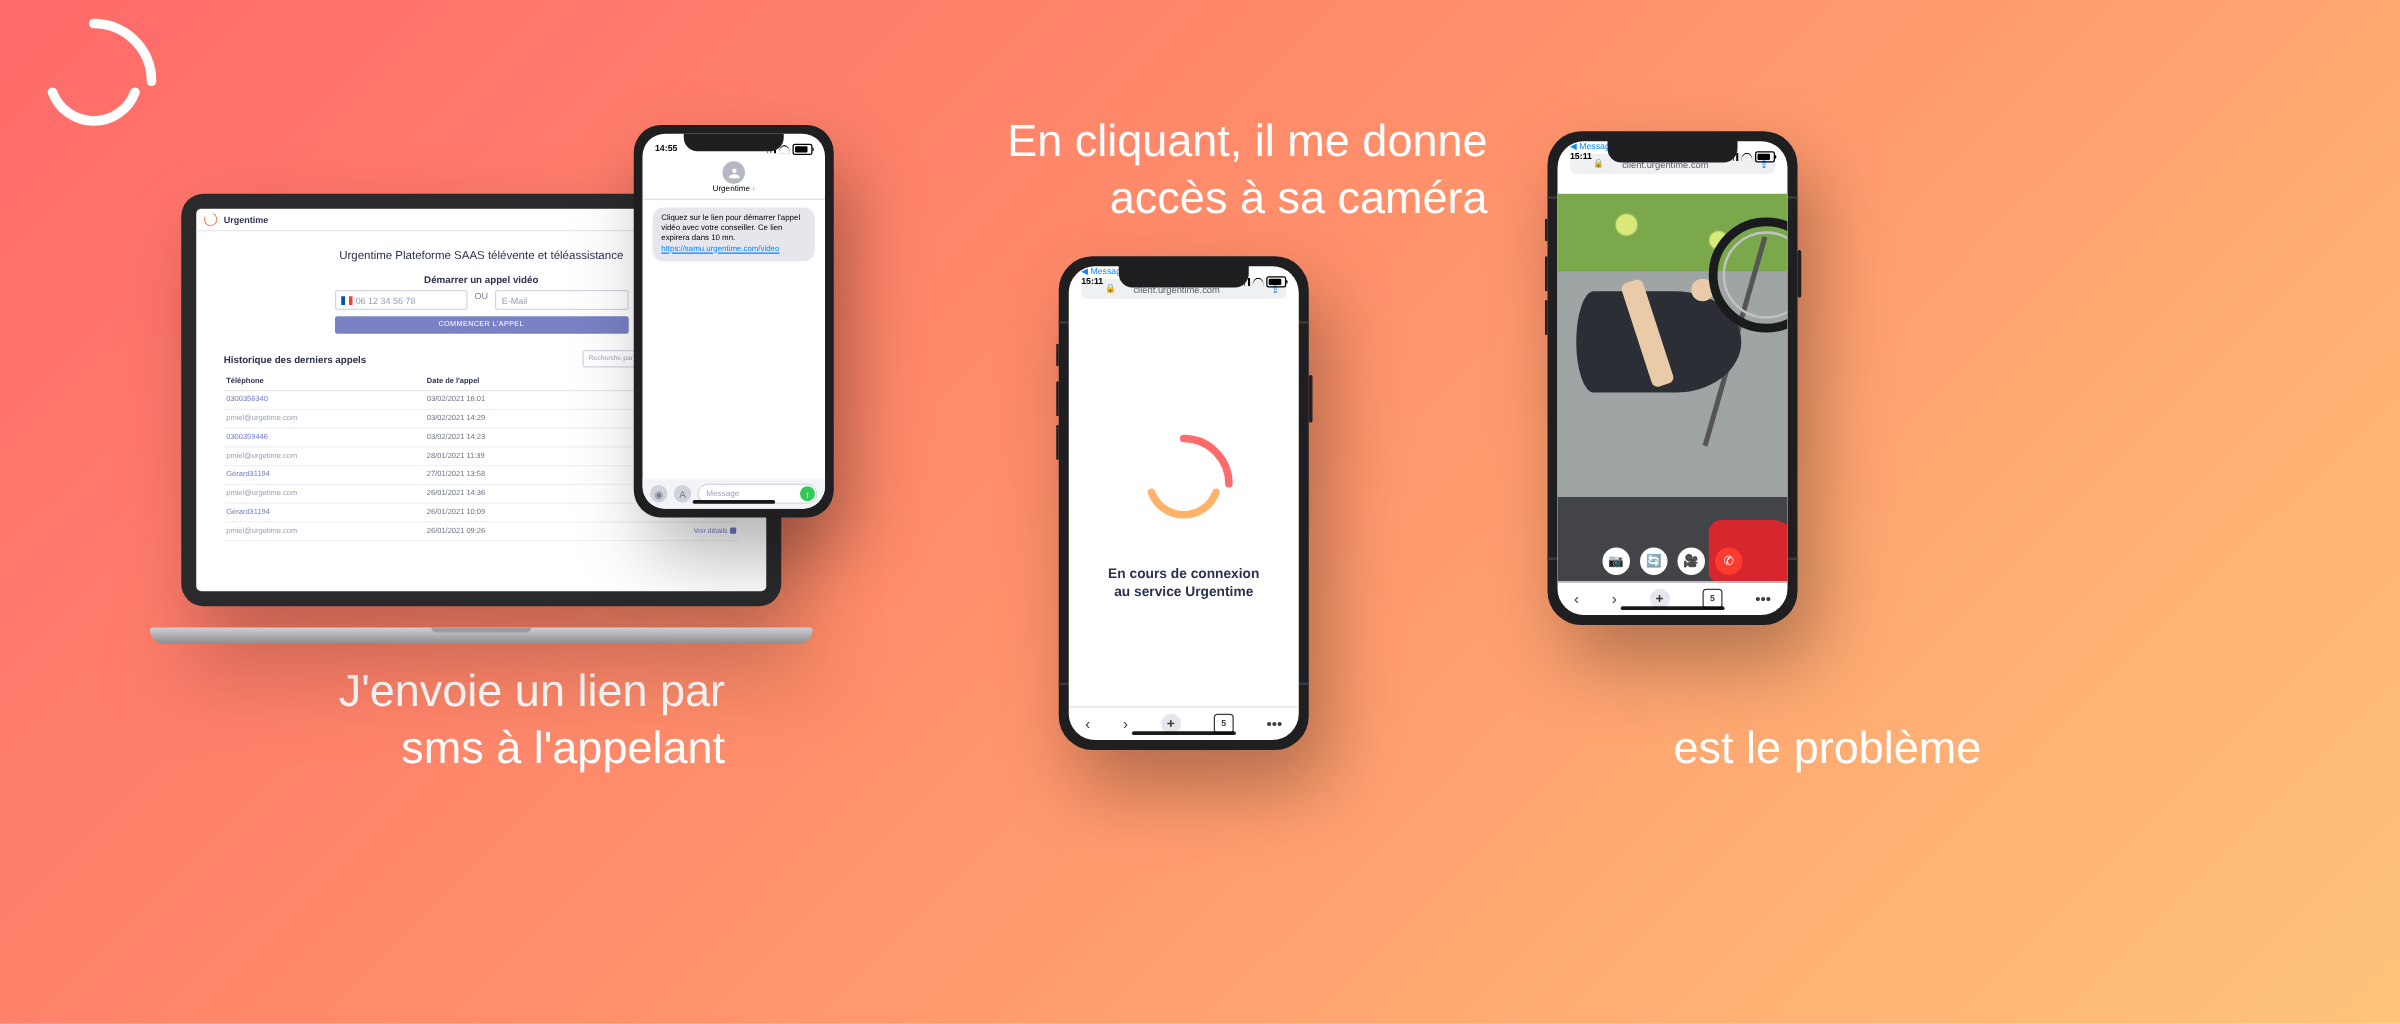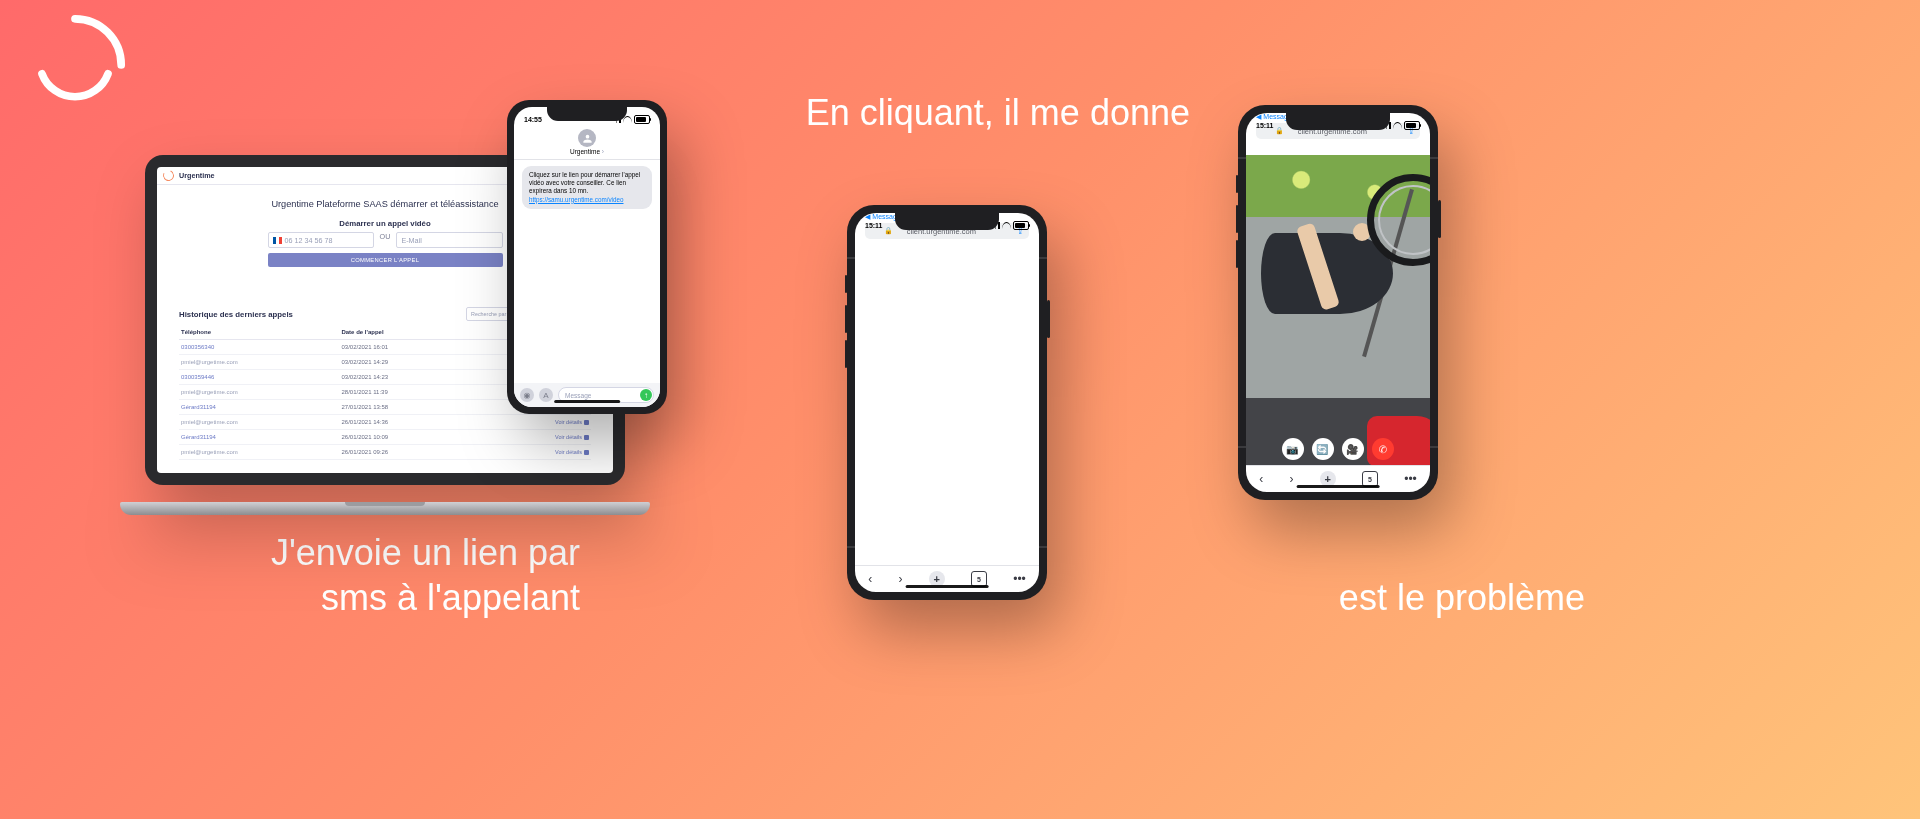--- a/index.html
+++ b/index.html
@@ -25,21 +25,21 @@
   .dash .topbar span{color:#2c3150;font-weight:600;}
   .dash .content{padding:8px 22px;}
   .dash h1{font-size:9.2px;font-weight:500;text-align:center;margin:6px 0 10px;color:#2c3150;}
   .dash .starter{max-width:235px;margin:0 auto;}
   .dash .starter-title{text-align:center;font-weight:600;margin-bottom:4px;font-size:7.8px;}
   .dash .row{display:flex;gap:4px;}
   .dash .field{flex:1;height:14px;background:#fff;border:1px solid #d4d6e4;border-radius:2px;display:flex;align-items:center;padding:0 4px;color:#9aa0b8;}
   .dash .flag{width:9px;height:7px;background:linear-gradient(90deg,#0055a4 33%,#fff 33% 66%,#ef4135 66%);margin-right:3px;}
   .dash .ou{color:#7b7f95;padding:0 2px;}
   .dash .start-btn{margin-top:5px;height:14px;background:#7a82c5;color:#fff;display:flex;align-items:center;justify-content:center;border-radius:2px;font-size:5.8px;letter-spacing:.3px;}
-  .dash .hist-block{margin-top:40px;}
+  .dash .hist-block{margin-top:13px;}
   .dash .hist-head{display:flex;align-items:center;justify-content:space-between;}
   .dash .hist-title{font-weight:700;font-size:7.8px;}
   .dash .search{width:115px;height:12px;border:1px solid #d4d6e4;border-radius:2px;color:#9aa0b8;padding:0 4px;display:flex;align-items:center;font-size:5.4px;}
   .dash table{width:100%;border-collapse:collapse;margin-top:4px;font-size:6px;}
   .dash th{text-align:left;padding:4px 2px;color:#2c3150;font-weight:700;border-bottom:1px solid #e6e6ef;}
   .dash th.right,.dash td.right{text-align:right;}
   .dash td{padding:4px 2px;border-bottom:1px solid #f0f1f6;}
   .dash td.tel{color:#6d7bc6;}
   .dash td.mail{color:#9aa0b8;}
   .dash td.date{color:#6b6f86;}
@@ -133,36 +133,37 @@
     <path d="M20 58 A32 32 0 0 0 80 58"></path>
   </svg>
 </div>
 
 <div class="caption cap1">
   <span>J'envoie un lien par</span><br>
   <span>sms à l'appelant</span>
 </div>
 <div class="caption cap2">
   <span>En cliquant, il me donne</span><br>
+  <span>accès à sa caméra</span>
 </div>
 <div class="caption cap3">
   <br>
   <span>est le problème</span>
 </div>
 
 <div class="laptop">
   <div class="lid">
     <div class="screen">
       <div class="dash">
         <div class="topbar">
           <span class="mini-logo"></span>
           <span>Urgentime</span>
         </div>
         <div class="content">
-          <h1>Urgentime Plateforme SAAS démarrer et téléassistance</h1>
+          <h1>Urgentime Plateforme SAAS télévente et téléassistance</h1>
           <div class="starter">
             <div class="starter-title">Démarrer un appel vidéo</div>
             <div class="row">
               <div class="field">
                 <span class="flag"></span>
                 <span>06 12 34 56 78</span>
               </div>
               <span class="ou">OU</span>
               <div class="field">
                 <span>E-Mail</span>
@@ -299,20 +300,30 @@
             </span>
         </span>
       </div>
       <div class="phone-back">◀ Messages</div>
       <div class="phone-url">
         <span class="pad"></span>
         <span class="lock">🔒</span>
         <span>client.urgentime.com</span>
         <span class="share">⇪</span>
       </div>
+      <div class="loading-area">
+        <svg viewBox="0 0 100 100" fill="none" stroke-width="7" stroke-linecap="round">
+          <path d="M50 8 A42 42 0 0 1 92 50" stroke="#ff6a6a"></path>
+          <path d="M20 58 A32 32 0 0 0 80 58" stroke="#ffb36a"></path>
+        </svg>
+        <div class="txt">
+          <span>En cours de connexion</span><br>
+          <span>au service Urgentime</span>
+        </div>
+      </div>
       <div class="phone-toolbar">
         <span>‹</span>
         <span>›</span>
         <span class="plus">+</span>
         <span class="tabs">5</span>
         <span>•••</span>
       </div>
       <div class="phone-home"></div>
     </div>
   </div>

